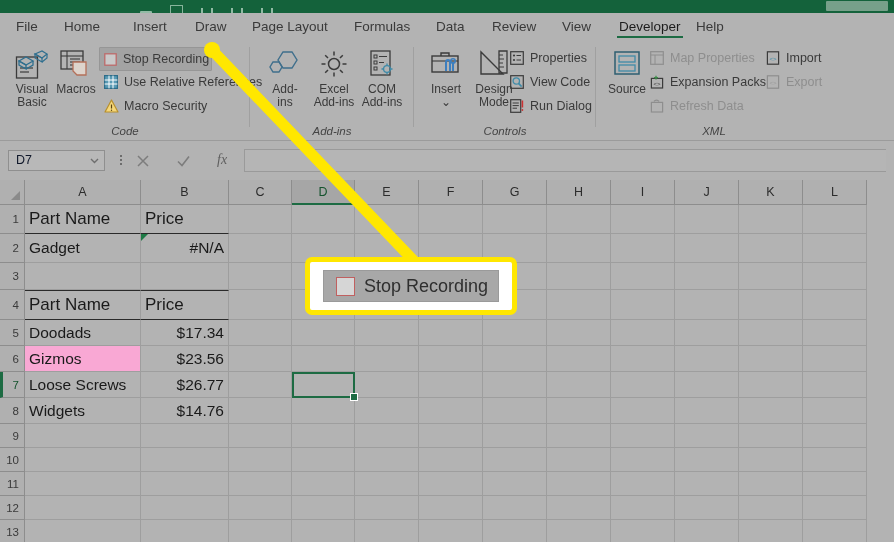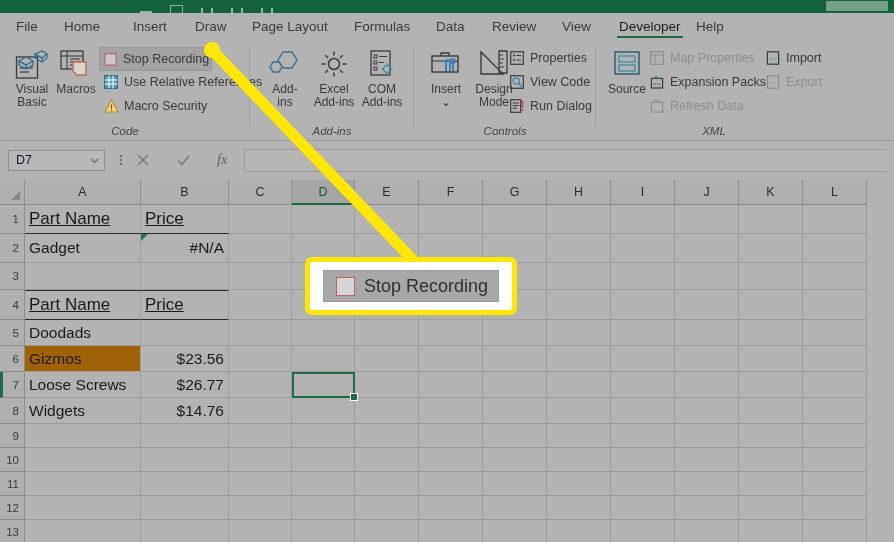--- a/index.html
+++ b/index.html
@@ -169,21 +169,21 @@
     color: #0f172a;
   }
   .vdots {
     margin-left: 11px;
     width: 10px;
     display: flex; flex-direction: column; align-items: center; gap: 2px;
   }
   .vdots i { width: 2px; height: 2px; background: #6d6d6d; display: block; }
   .fbtns {
     margin-left: 10px;
-    display: flex; align-items: center; gap: 26px;
+    display: flex; align-items: flex-end; gap: 26px;
     color: #7d7d7d;
   }
   .finput {
     margin-left: 17px;
     height: 21px;
     flex: 1;
     margin-right: 8px;
     background: #b5b5b5;
     border: 1px solid #9a9a9a;
     border-right: none;
@@ -245,21 +245,21 @@
     color: #1a1a1a;
     display: flex;
     align-items: center;
     padding: 0 4px;
     white-space: nowrap;
     cursor: cell;
   }
   .cell.r { justify-content: flex-end; }
   .cell.hdr { font-size: 17px; }
   .cell.topline { border-top: 1.6px solid #2a2a2a; }
-  .cell.botline { border-bottom: 1.6px solid #2a2a2a; text-decoration: underline; }
+  .cell.botline { border-bottom: 1.6px solid #2a2a2a; }
   .errtri {
     position: absolute;
     left: 0; top: 0;
     width: 0; height: 0;
     border-top: 7px solid #1e7a46;
     border-right: 7px solid transparent;
   }
   .selcell {
     position: absolute;
     border: 2px solid #1d6b43;
@@ -840,21 +840,24 @@
         </div>
         <div class="cell hdr topline botline" style="left: 0px; top: 85px; width: 116px; height: 30px; background: rgb(179, 179, 179);">
           <span>Part Name</span>
         </div>
         <div class="cell hdr topline botline" style="left: 116px; top: 85px; width: 88px; height: 30px; background: rgb(179, 179, 179);">
           <span>Price</span>
         </div>
         <div class="cell " style="left: 0px; top: 115px; width: 116px; height: 26px; background: rgb(179, 179, 179);">
           <span>Doodads</span>
         </div>
-        <div class="cell " style="left: 0px; top: 141px; width: 116px; height: 26px; background: #a16207;">
+        <div class="cell r " style="left: 116px; top: 115px; width: 88px; height: 26px; background: rgb(179, 179, 179);">
+          <span>$17.34</span>
+        </div>
+        <div class="cell " style="left: 0px; top: 141px; width: 116px; height: 26px; background: #f9a8d4;">
           <span>Gizmos</span>
         </div>
         <div class="cell r " style="left: 116px; top: 141px; width: 88px; height: 26px; background: rgb(179, 179, 179);">
           <span>$23.56</span>
         </div>
         <div class="cell " style="left: 0px; top: 167px; width: 116px; height: 26px; background: rgb(179, 179, 179);">
           <span>Loose Screws</span>
         </div>
         <div class="cell r " style="left: 116px; top: 167px; width: 88px; height: 26px; background: rgb(179, 179, 179);">
           <span>$26.77</span>

